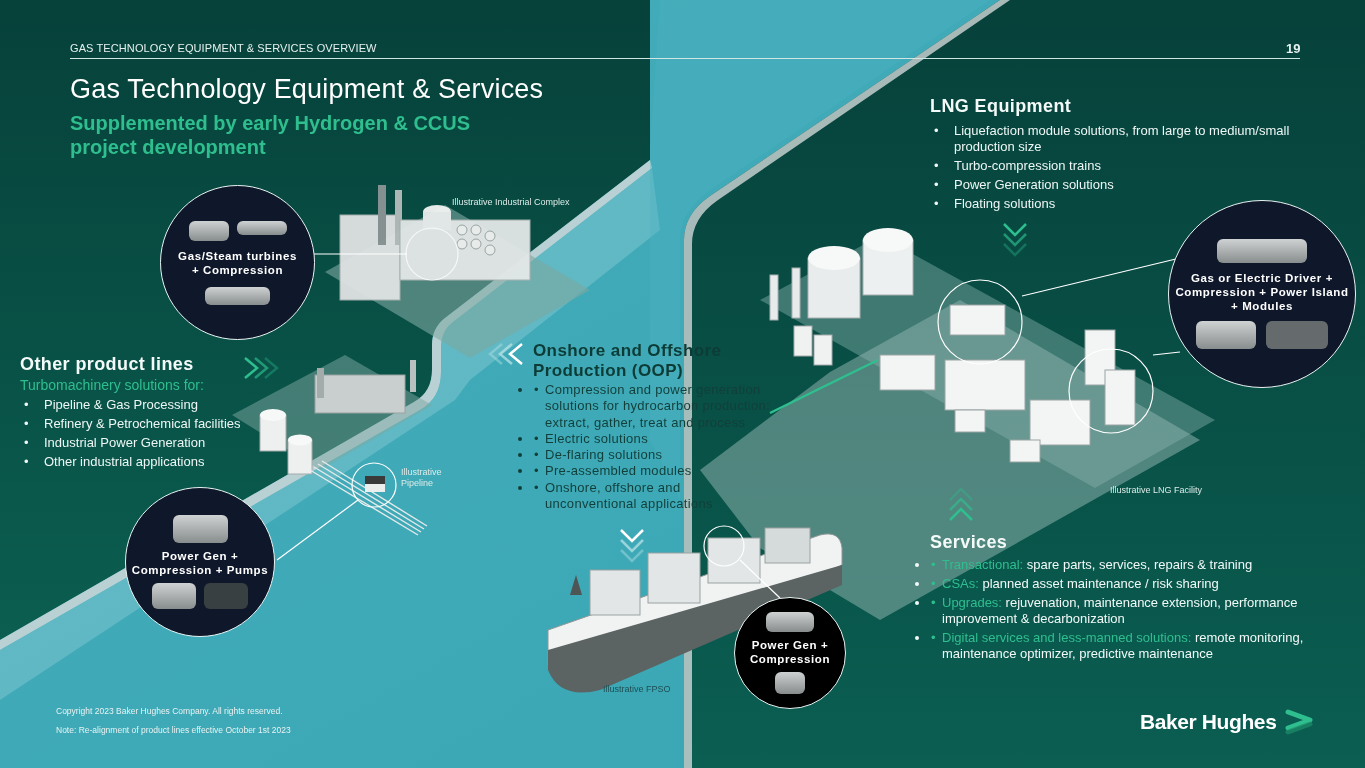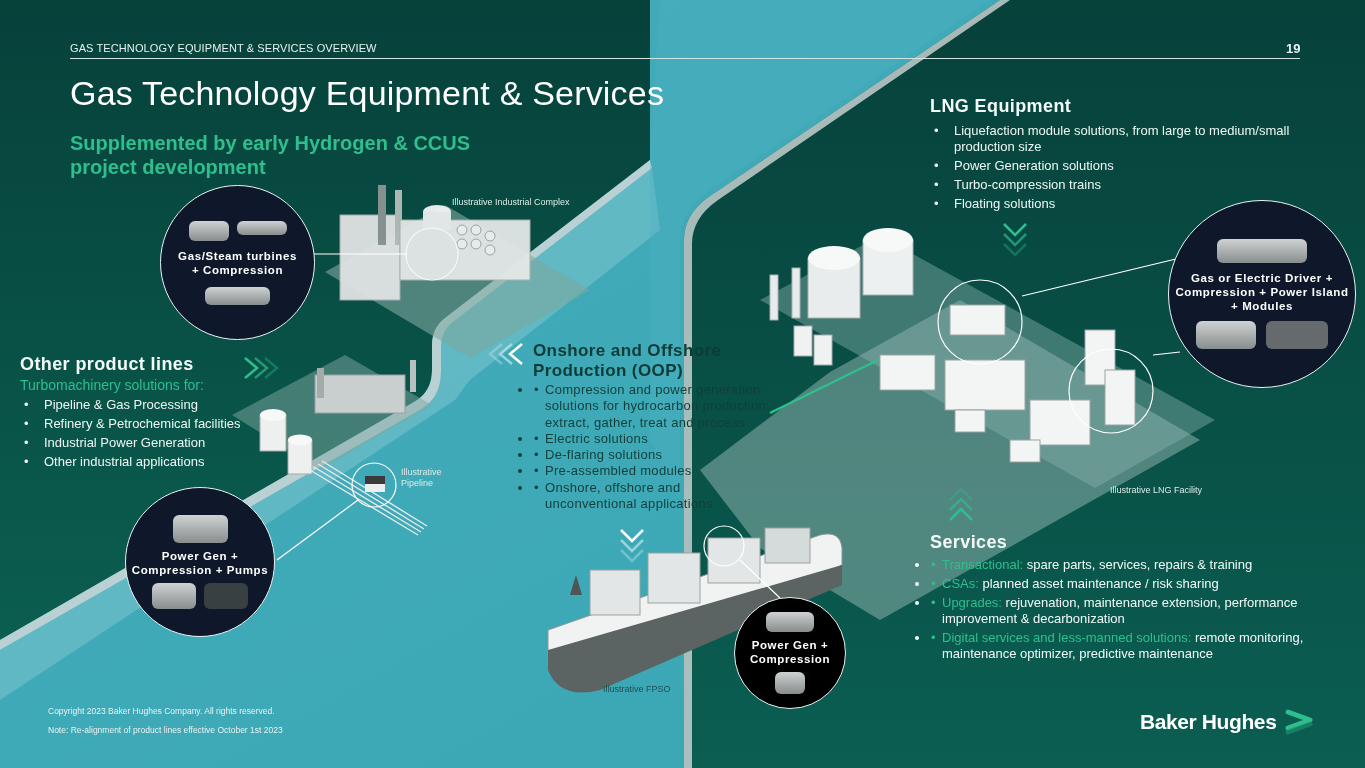--- a/index.html
+++ b/index.html
@@ -5,22 +5,22 @@
   * { box-sizing: border-box; margin: 0; padding: 0; }
   html, body { width: 1365px; height: 768px; overflow: hidden; }
   body { position: relative; background: #3eaab8; font-family: "Liberation Sans", sans-serif; color: #ffffff; }
   .bg { position: absolute; left: 0; top: 0; width: 1365px; height: 768px; }
   .abs { position: absolute; }
 
   .header-text { left: 70px; top: 42px; font-size: 11px; letter-spacing: 0.1px; color: #e6f1ef; }
   .page-number { left: 1286px; top: 41px; font-size: 13px; font-weight: bold; color: #e6f1ef; }
   .header-rule { left: 70px; top: 58px; width: 1230px; height: 1px; background: #cfe6e3; }
 
-  .title { left: 70px; top: 74px; font-size: 34px; font-weight: normal; color: #ffffff; letter-spacing: 0.2px; white-space: nowrap; }
-  .subtitle { left: 70px; top: 131px; width: 460px; font-size: 20px; font-weight: bold; color: #2fbf8f; line-height: 24px; }
+  .title { left: 70px; top: 74px; font-size: 27px; font-weight: normal; color: #ffffff; letter-spacing: 0.2px; white-space: nowrap; }
+  .subtitle { left: 70px; top: 111px; width: 460px; font-size: 20px; font-weight: bold; color: #2fbf8f; line-height: 24px; }
 
   .section-title { font-weight: bold; font-size: 18px; color: #f3faf8; letter-spacing: 0.4px; }
   ul.bullets { list-style: none; }
   ul.bullets li { position: relative; padding-left: 24px; font-size: 13px; line-height: 16px; margin-bottom: 3px; color: #eef7f5; }
   ul.bullets li::before { content: "•"; position: absolute; left: 4px; top: 0; }
 
   .lng-block { left: 930px; top: 96px; width: 420px; }
   .lng-block .section-title { margin-bottom: 6px; }
 
   .other-block { left: 20px; top: 354px; width: 240px; }
@@ -36,21 +36,21 @@
   .services-block .section-title { margin-bottom: 4px; }
   ul.services li { position: relative; padding-left: 12px; font-size: 13px; line-height: 16px; margin-bottom: 3px; color: #f2faf8; }
   ul.services li::before { content: "•"; position: absolute; left: 1px; color: #2fbf8f; }
   .svc-key { color: #2fbf8f; }
 
   .circle { position: absolute; border-radius: 50%; border: 1.5px solid #e8f4f2; background: #0f172a; display: flex; flex-direction: column; align-items: center; justify-content: center; text-align: center; }
   .circle-label { font-size: 11.5px; font-weight: bold; letter-spacing: 0.6px; line-height: 14px; color: #ffffff; }
   .machine { background: linear-gradient(180deg, #d9dcdc, #8e9393); border-radius: 6px; opacity: 0.95; }
 
   .caption { font-size: 9px; color: #dcebe8; }
-  .footer { left: 48px; font-size: 8.5px; color: #e8f3f2; }
+  .footer { left: 56px; font-size: 8.5px; color: #e8f3f2; }
   .logo { left: 1140px; top: 709px; display: flex; align-items: center; gap: 8px; }
   .logo-text { font-size: 21px; font-weight: bold; color: #ffffff; letter-spacing: -0.4px; }
 
   .chev { position: absolute; }
 </style>
 </head>
 <body>
 
 <svg class="bg" viewBox="0 0 1365 768">
   <defs>
@@ -172,22 +172,22 @@
 <div class="abs page-number">19</div>
 <div class="abs header-rule"></div>
 
 <h1 class="abs title">Gas Technology Equipment &amp; Services</h1>
 <div class="abs subtitle">Supplemented by early Hydrogen &amp; CCUS project development</div>
 
 <div class="abs lng-block">
   <div class="section-title">LNG Equipment</div>
   <ul class="bullets">
     <li>Liquefaction module solutions, from large to medium/small production size</li>
+    <li>Turbo-compression trains</li>
     <li>Power Generation solutions</li>
-    <li>Turbo-compression trains</li>
     <li>Floating solutions</li>
   </ul>
 </div>
 
 <div class="abs other-block">
   <div class="section-title">Other product lines</div>
   <div class="other-sub">Turbomachinery solutions for:</div>
   <ul class="bullets">
     <li>Pipeline &amp; Gas Processing</li>
     <li>Refinery &amp; Petrochemical facilities</li>

